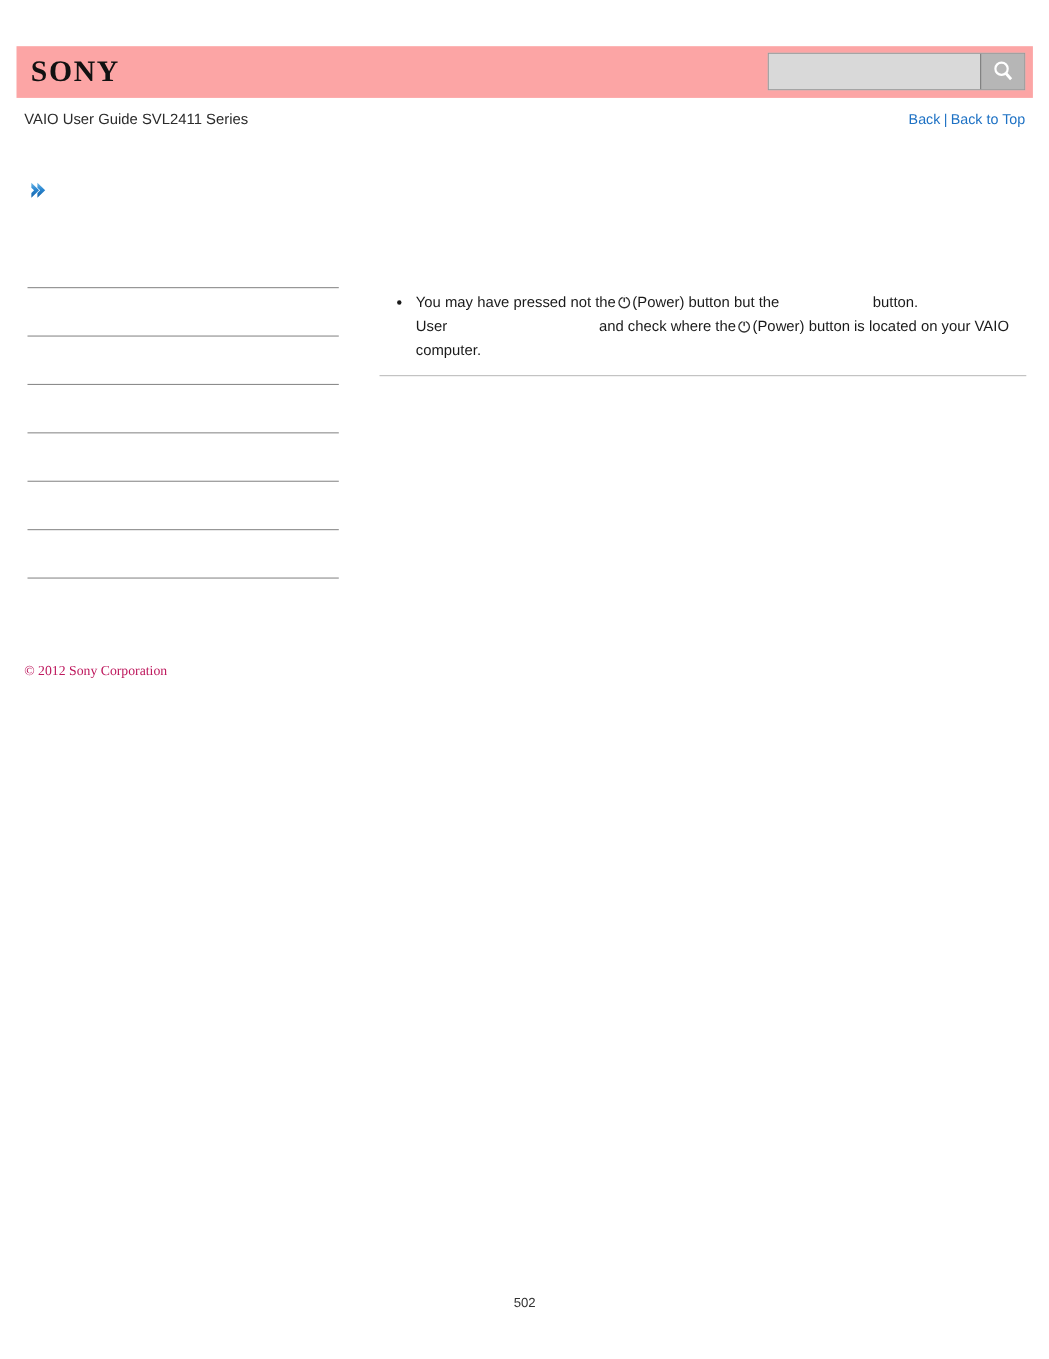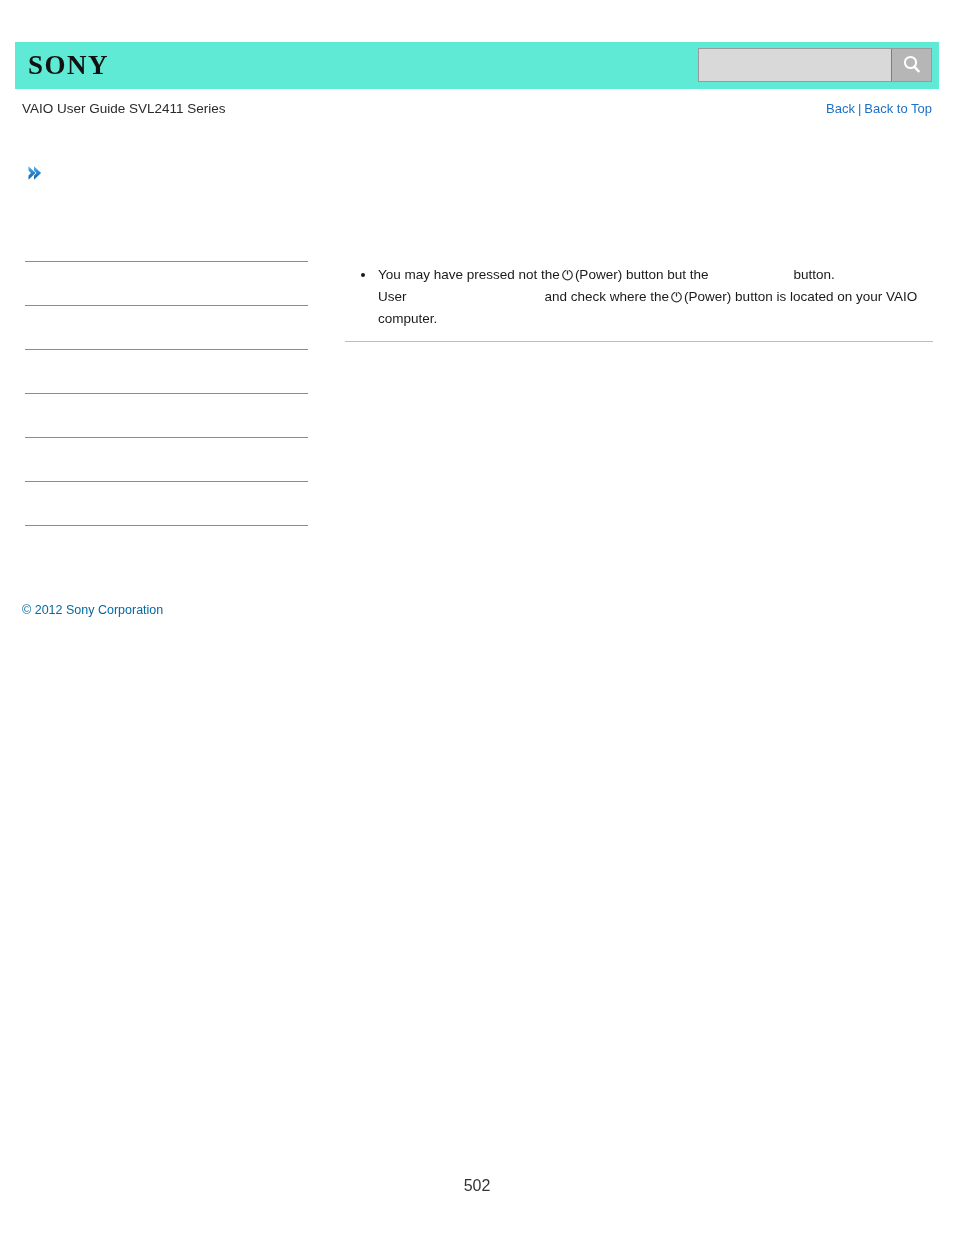--- a/index.html
+++ b/index.html
@@ -16,21 +16,21 @@
     overflow: hidden;
   }
 
   
   .header-band {
     position: absolute;
     left: 15px;
     top: 42px;
     width: 924px;
     height: 47px;
-    background: #5eead4;
+    background: #fca5a5;
     box-sizing: border-box;
   }
   .sony-logo {
     position: absolute;
     left: 13px;
     top: 7px;
     font-family: "Liberation Serif", serif;
     font-weight: bold;
     font-size: 27px;
     letter-spacing: 1.5px;
@@ -141,22 +141,23 @@
     color: #222;
     display: flex;
     align-items: center;
     box-sizing: border-box;
   }
   .copyright {
     position: absolute;
     left: 22px;
     top: 603px;
     font-size: 12.5px;
-    color: #0369a1;
+    color: #be185d;
     white-space: nowrap;
+    font-family: Liberation Serif, serif;
   }
 
   
   .main {
     position: absolute;
     left: 345px;
     top: 255px;
     width: 588px;
   }
   .bullet-list {
@@ -197,21 +198,21 @@
     background: #bdbdbd;
   }
 
   
   .page-number {
     position: absolute;
     left: 0;
     right: 0;
     top: 1177px;
     text-align: center;
-    font-size: 16px;
+    font-size: 12px;
     color: #333;
   }
 </style>
 </head>
 <body>
 
 <div class="header-band">
 
   <div class="sony-logo">SONY</div>
 

